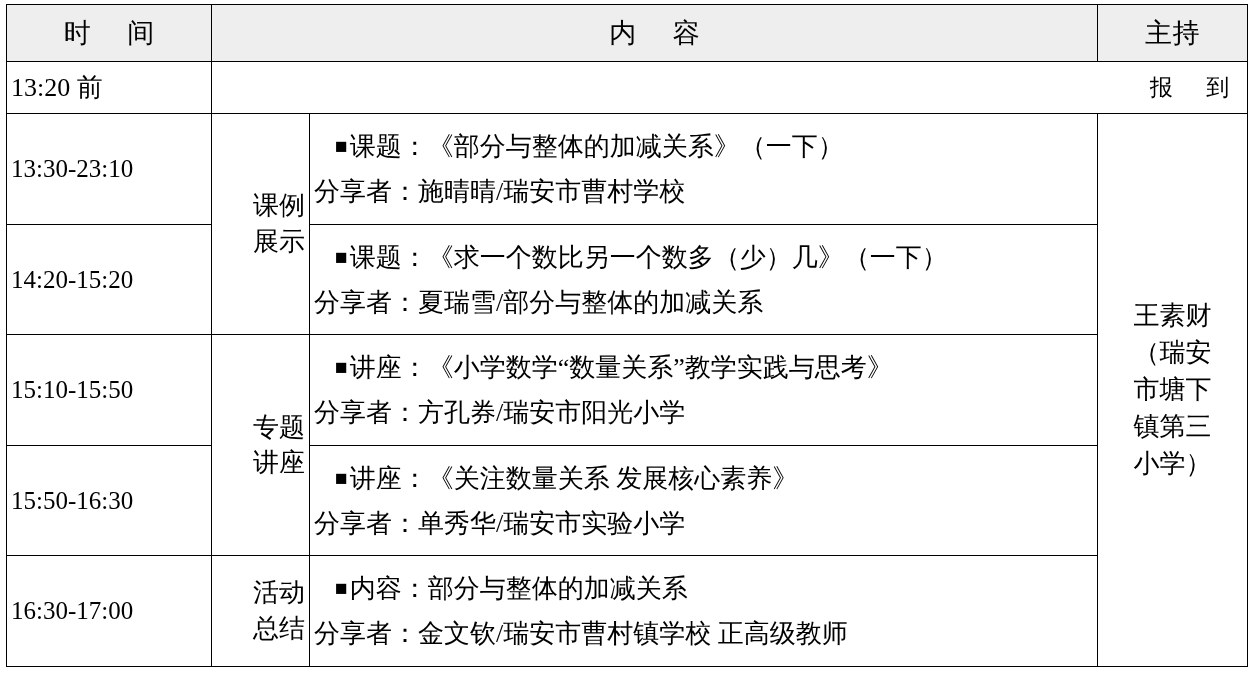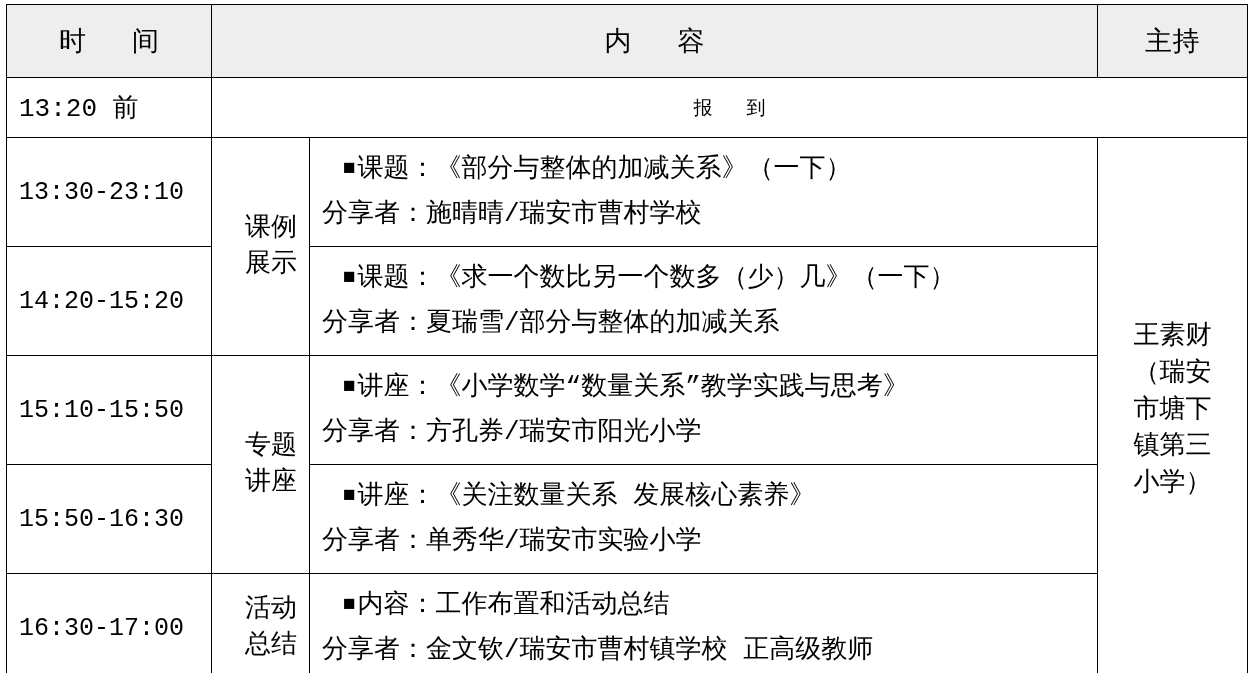--- a/index.html
+++ b/index.html
@@ -21,24 +21,23 @@
     padding: 4px 6px 4px 6px;
   }
   table.schedule {
     border-collapse: collapse;
     table-layout: fixed;
     width: 1241px;
     height: 663px;
   }
   table.schedule td, table.schedule th {
     border: 1px solid #000000;
-    padding: 12px;
+    padding: 4px;
     vertical-align: middle;
     font-weight: normal;
-    font-family: Liberation Mono, monospace;
   }
   
   .hdr {
     background: #efeeee;
     text-align: center;
     font-size: 27px;
     letter-spacing: 0.02em;
     height: 48px;
   }
   .hdr .spaced {
@@ -49,22 +48,22 @@
   .timecell {
     text-align: left;
     font-size: 25px;
     white-space: nowrap;
   }
   .timecell.pre {
     font-size: 26px;
   }
   
   .checkin {
-    text-align: center;
-    font-size: 19px;
+    text-align: right;
+    font-size: 23px;
   }
   .checkin .spaced {
     letter-spacing: 0.6em;
     padding-left: 0.6em;
   }
   
   .vlabel {
     text-align: right;
     font-size: 26px;
     line-height: 1.38;
@@ -174,19 +173,19 @@
         </td>
       </tr>
 
       <tr>
         <td class="timecell">16:30-17:00</td>
         <td class="vlabel">
           <span>活动</span>
           <span>总结</span>
         </td>
         <td class="content">
-          <span class="line topic"><span class="marker">■</span><span>内容：</span><span>工作布置和活动总结</span></span>
+          <span class="line topic"><span class="marker">■</span><span>内容：</span><span>部分与整体的加减关系</span></span>
           <span class="line"><span>分享者：</span><span>金文钦/瑞安市曹村镇学校  正高级教师</span></span>
         </td>
       </tr>
     </tbody>
   </table>
 </div>
 
 </body></html>

